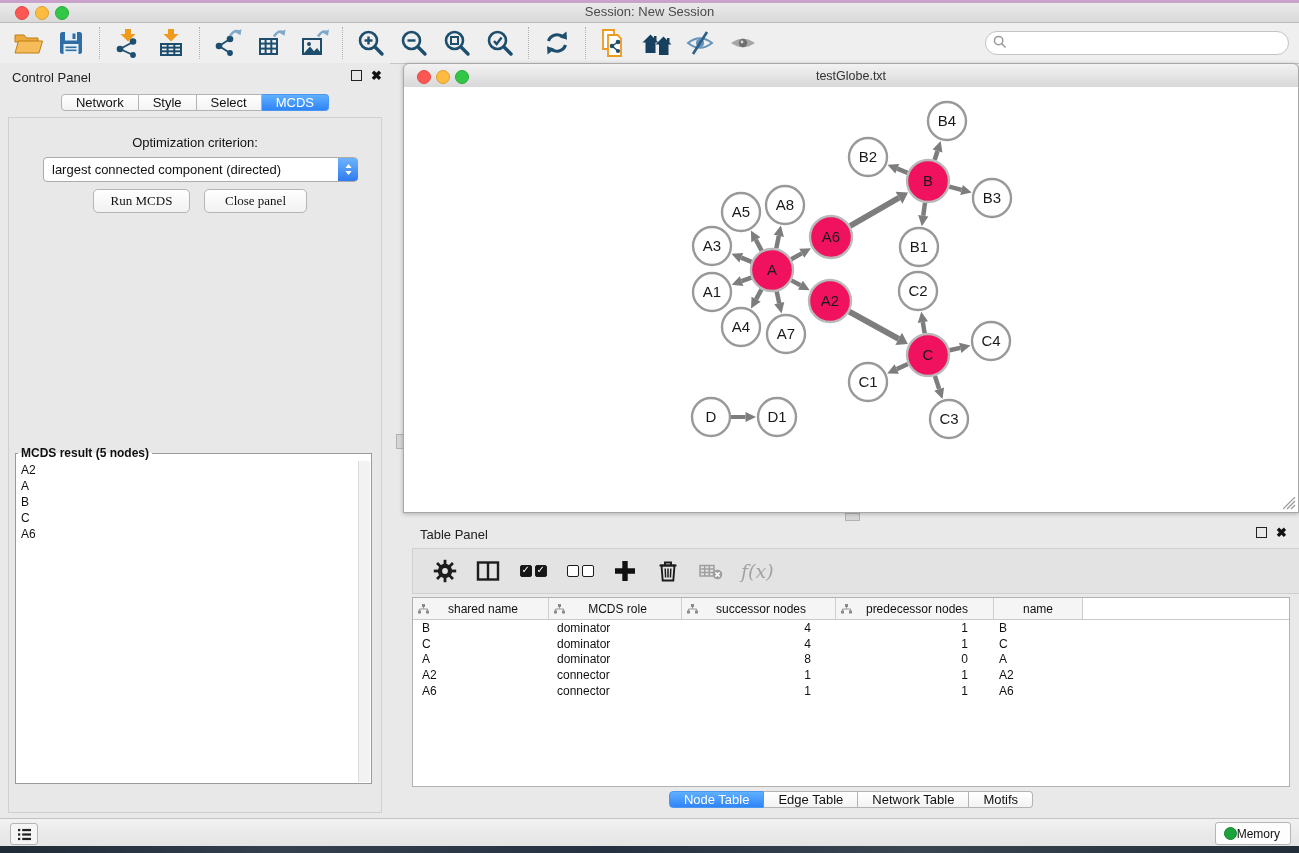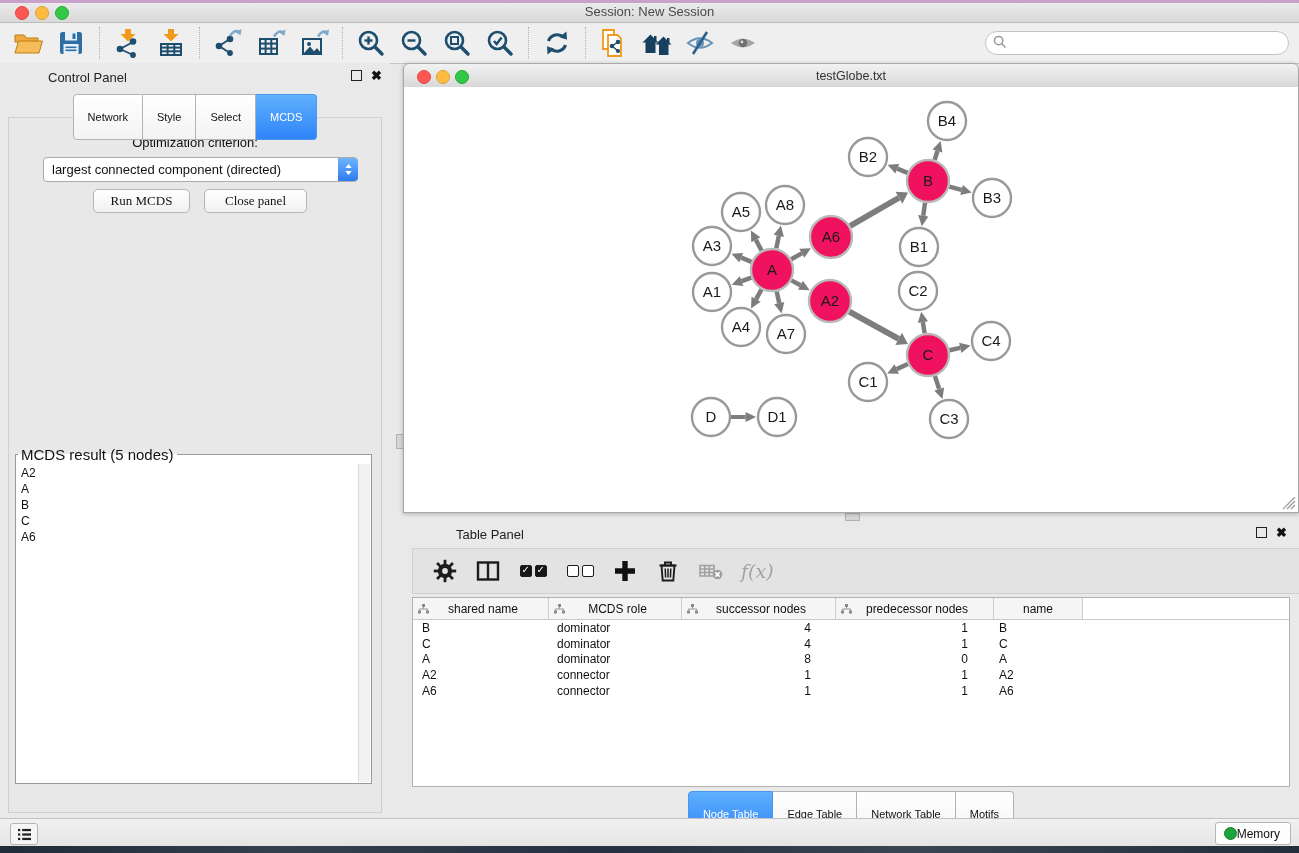--- a/index.html
+++ b/index.html
@@ -22,47 +22,47 @@
   .tb-group{display:flex;align-items:center;gap:9px;padding:0 11px;}
   .tb-btn{width:34px;height:34px;display:flex;align-items:center;justify-content:center;cursor:default;}
   .tb-btn svg{width:30px;height:30px;}
   .tb-sep{width:0;height:32px;border-left:1px dotted #b0b0b0;}
   #search-wrap{margin-left:auto;margin-right:10px;position:relative;}
   #search-input{width:268px;height:20px;border:1px solid #c3c3c3;border-radius:12px;
     background:#fff;padding:1px 8px 1px 26px;font-size:12px;outline:none;}
   #search-wrap svg{position:absolute;left:8px;top:4px;}
   
   #control-panel{position:absolute;left:0;top:63px;width:390px;height:755px;background:#e9e9e9;}
-  .panel-head{position:relative;height:26px;margin-left:36px;}
+  .panel-head{position:relative;height:26px;}
   .panel-head .ptitle{position:absolute;left:12px;top:7px;font-size:13px;color:#222;}
   .win-icons{position:absolute;right:8px;top:7px;display:flex;gap:9px;align-items:center;}
   .float-ico{width:9px;height:9px;border:1.5px solid #222;display:inline-block;}
   .close-ico{font-size:13px;font-weight:bold;color:#111;line-height:10px;}
   #cp-tabs{position:absolute;left:0;right:0;top:31px;display:flex;justify-content:center;z-index:3;}
   .seg-tab{border:1px solid #b3b3b3;border-left:none;background:linear-gradient(#ffffff,#f3f3f3);
-    padding:16px 14px;font-size:11px;color:#111;cursor:default;white-space:nowrap;}
+    padding:0 14px;font-size:13px;color:#111;cursor:default;white-space:nowrap;}
   .seg-tab:first-child{border-left:1px solid #b3b3b3;border-radius:4px 0 0 4px;}
   .seg-tab:last-child{border-radius:0 4px 4px 0;}
   .seg-tab.active{background:linear-gradient(#5fb0fe,#2f84f8);color:#fff;border-color:#4a97f0;}
   #cp-body{position:absolute;left:8px;top:54px;width:372px;height:694px;background:#e8e8e8;
     border:1px solid #d0d0d0;}
   #opt-label{position:absolute;left:0;right:0;top:17px;text-align:center;font-size:13px;color:#111;}
   #opt-select{position:absolute;left:34px;top:39px;width:313px;height:23px;background:#fff;
     border:1px solid #ababab;border-radius:4px;font-size:13px;color:#111;display:flex;align-items:center;}
   #opt-select .val{flex:1;padding-left:8px;white-space:nowrap;overflow:hidden;}
   #opt-select .stepper{width:20px;height:23px;margin-right:-1px;border-radius:0 4px 4px 0;
     background:linear-gradient(#6db4fd,#2f7bf0);display:flex;align-items:center;justify-content:center;}
   .cp-btn{position:absolute;top:71px;height:24px;background:linear-gradient(#ffffff,#f1f1f1);
     border:1px solid #b5b5b5;border-radius:5px;font-size:13px;color:#111;
     font-family:Liberation Serif, serif;}
   #run-btn{left:84px;width:97px;}
   #closep-btn{left:195px;width:103px;}
   #result-box{position:absolute;left:6px;top:328px;width:355px;height:336px;
     border:1px solid #9a9a9a;background:#fff;margin:0;padding:0;}
-  #result-box legend{font-size:15px;color:#111;margin-left:2px;padding:0 3px;background:transparent;}
+  #result-box legend{font-size:12px;color:#111;margin-left:2px;padding:0 3px;background:transparent;font-weight:bold;}
   #result-list{position:absolute;left:2px;top:2px;right:13px;bottom:2px;overflow:hidden;}
   .result-item{font-size:12px;color:#111;line-height:16px;padding-left:3px;}
   #result-scroll{position:absolute;top:1px;right:1px;bottom:1px;width:11px;background:#f2f2f2;
     border-left:1px solid #dcdcdc;}
   
   #net-window{position:absolute;left:403px;top:63px;width:896px;height:450px;
     border-radius:6px 6px 0 0;box-shadow:0 1px 4px rgba(0,0,0,.25);}
   #nw-titlebar{position:absolute;left:0;top:0;right:0;height:24px;
     background:linear-gradient(#f2f2f2,#d7d7d7);border:1px solid #a8a8a8;border-radius:6px 6px 0 0;}
   #nw-titlebar .title{position:absolute;left:0;right:0;top:5px;text-align:center;font-size:12.5px;color:#333;}

